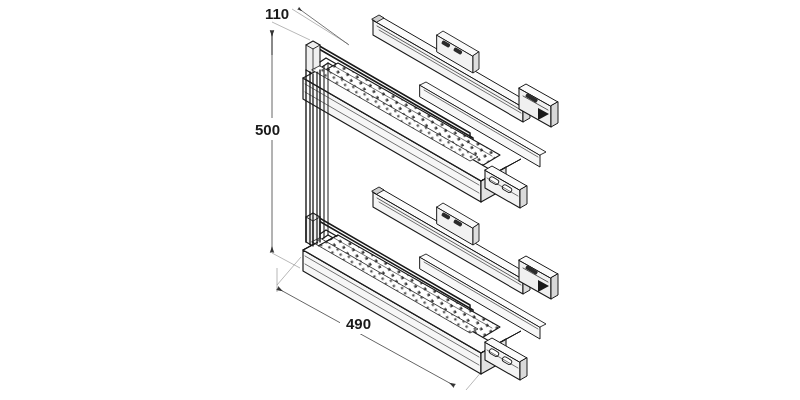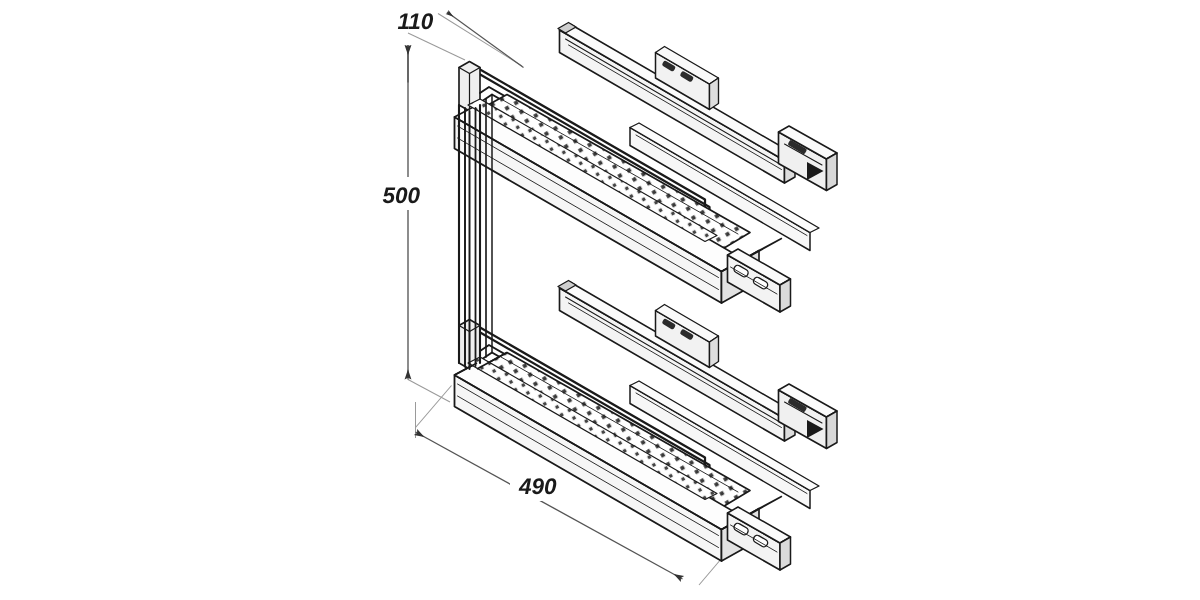--- a/index.html
+++ b/index.html
@@ -9,21 +9,20 @@
   }
   body {
     font-family: "Liberation Sans", sans-serif;
   }
   #drawing-root {
     position: relative;
     width: 640px;
     height: 400px;
     background: #15803d;
     overflow: hidden;
-    font-style: italic;
   }
   #cad-svg {
     position: absolute;
     top: 0;
     left: 0;
     width: 800px;
     height: 400px;
     display: block;
   }
   .dim-text {

